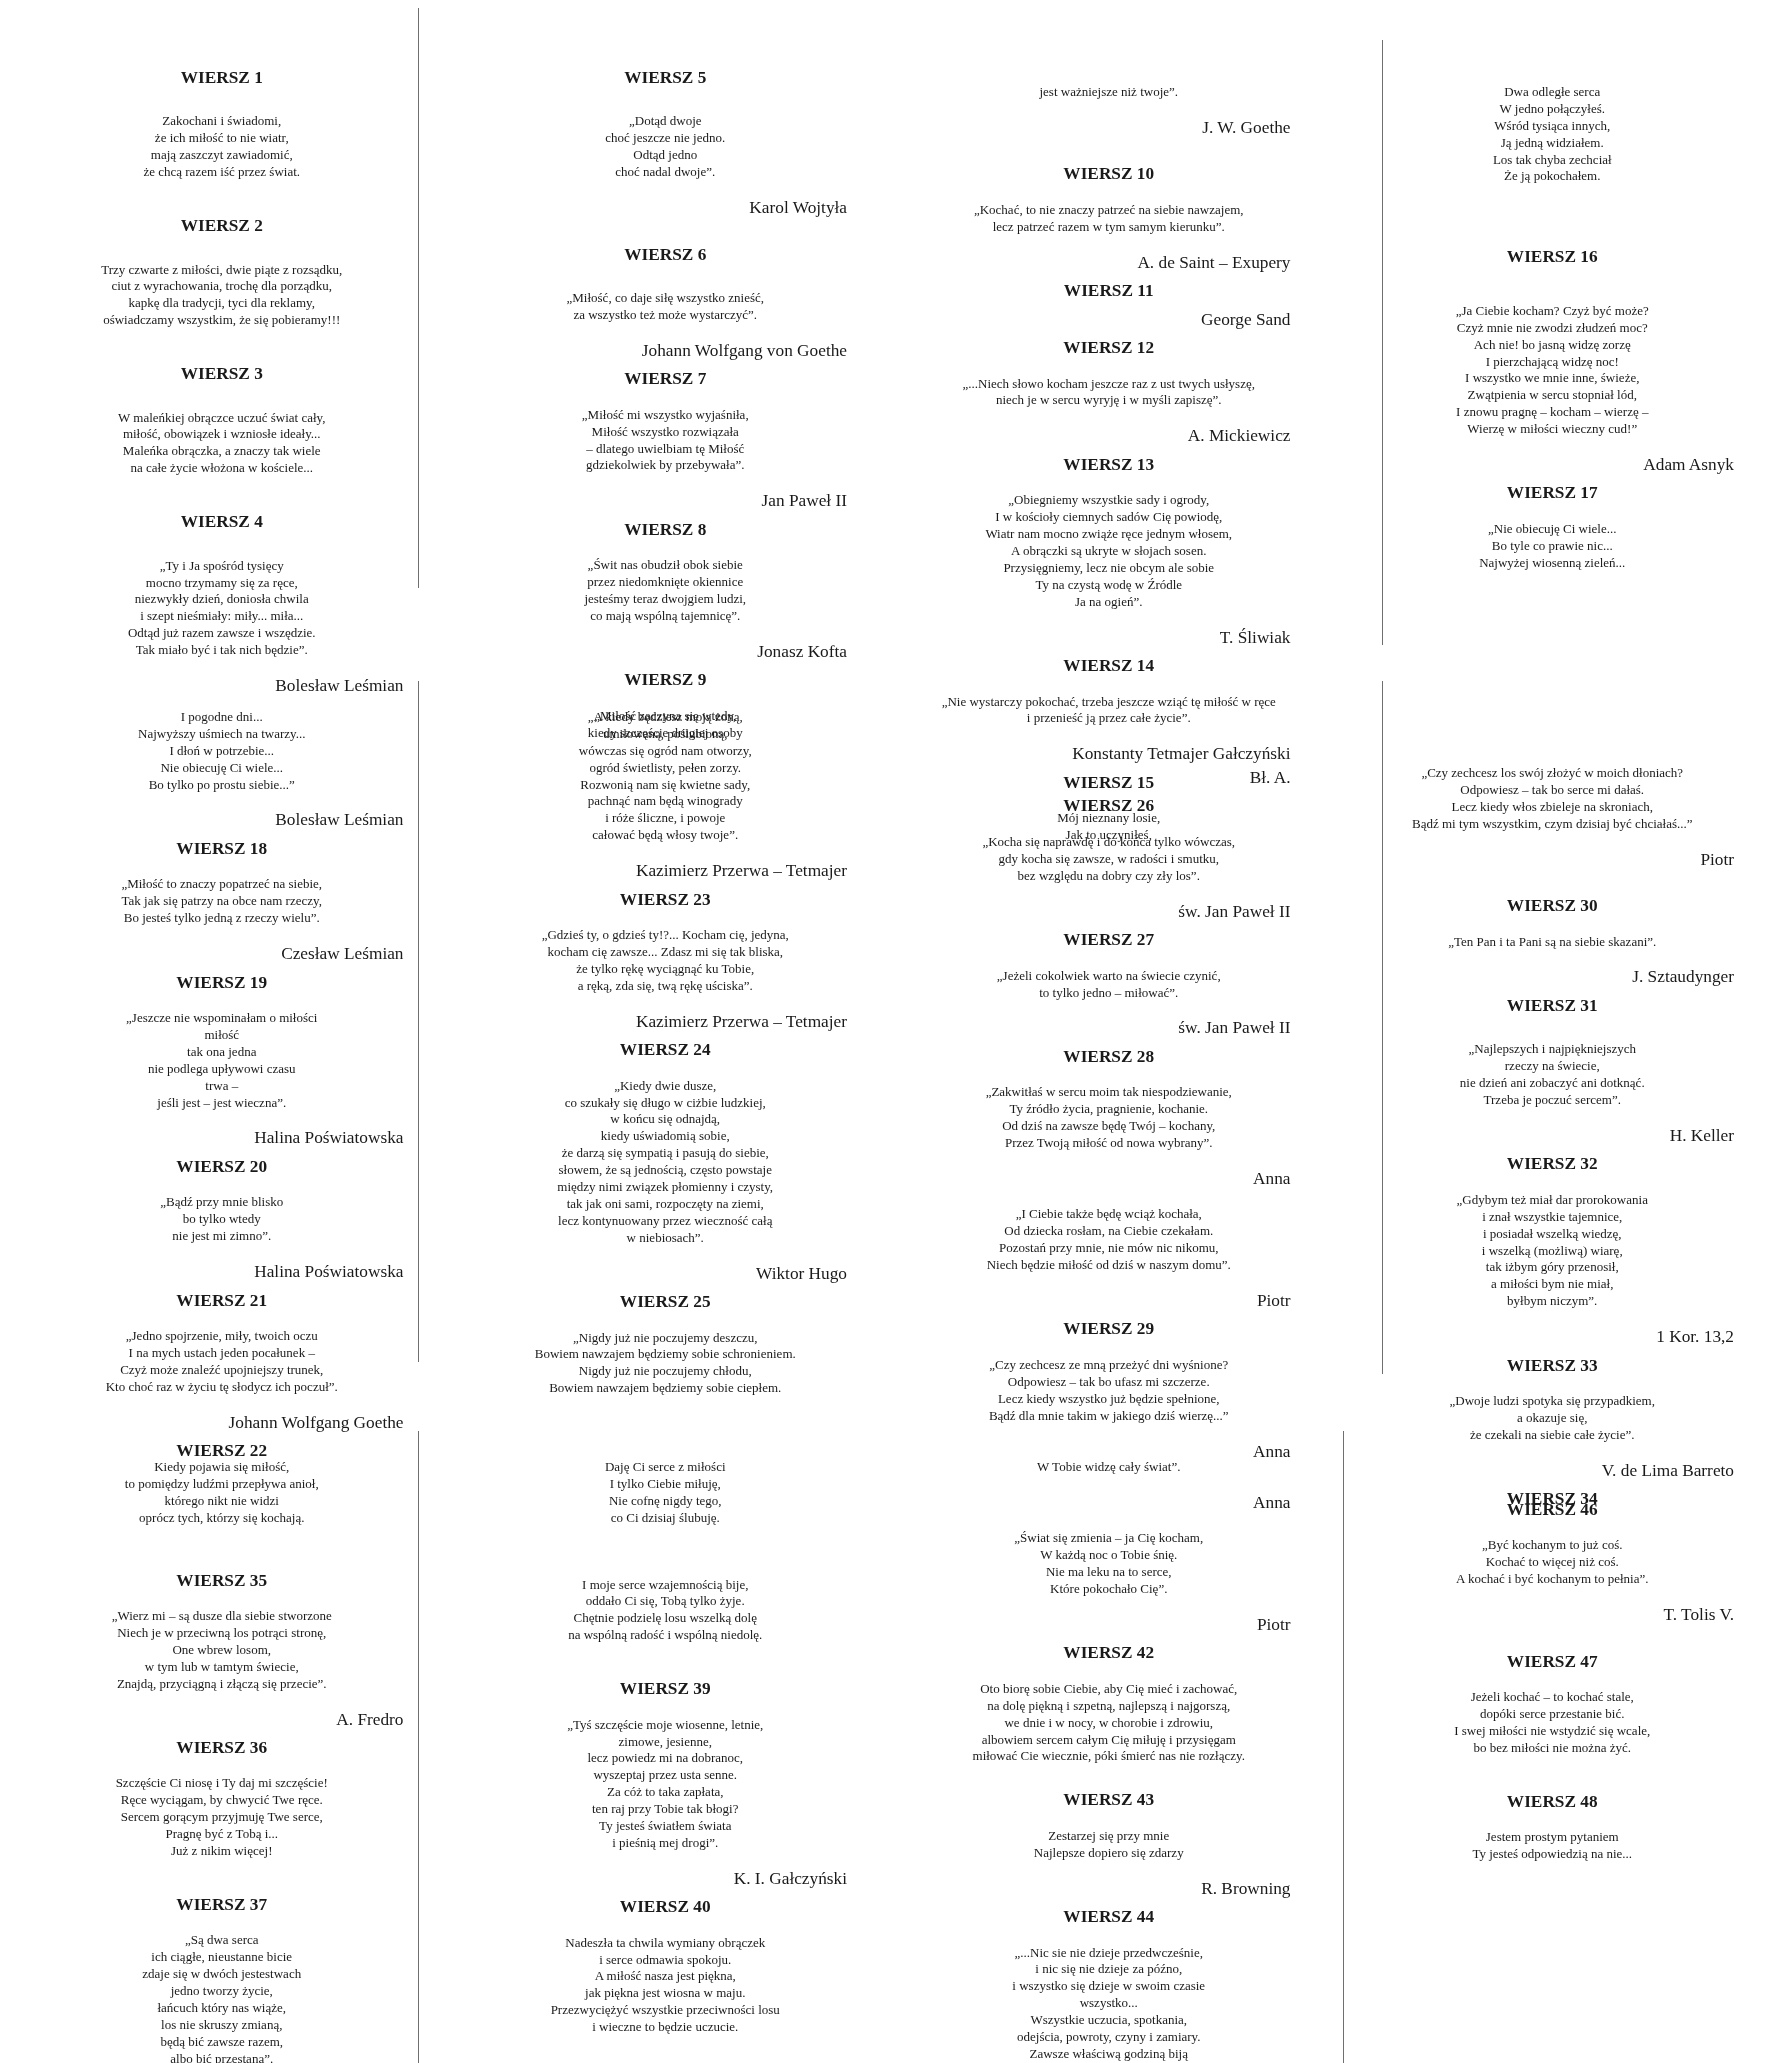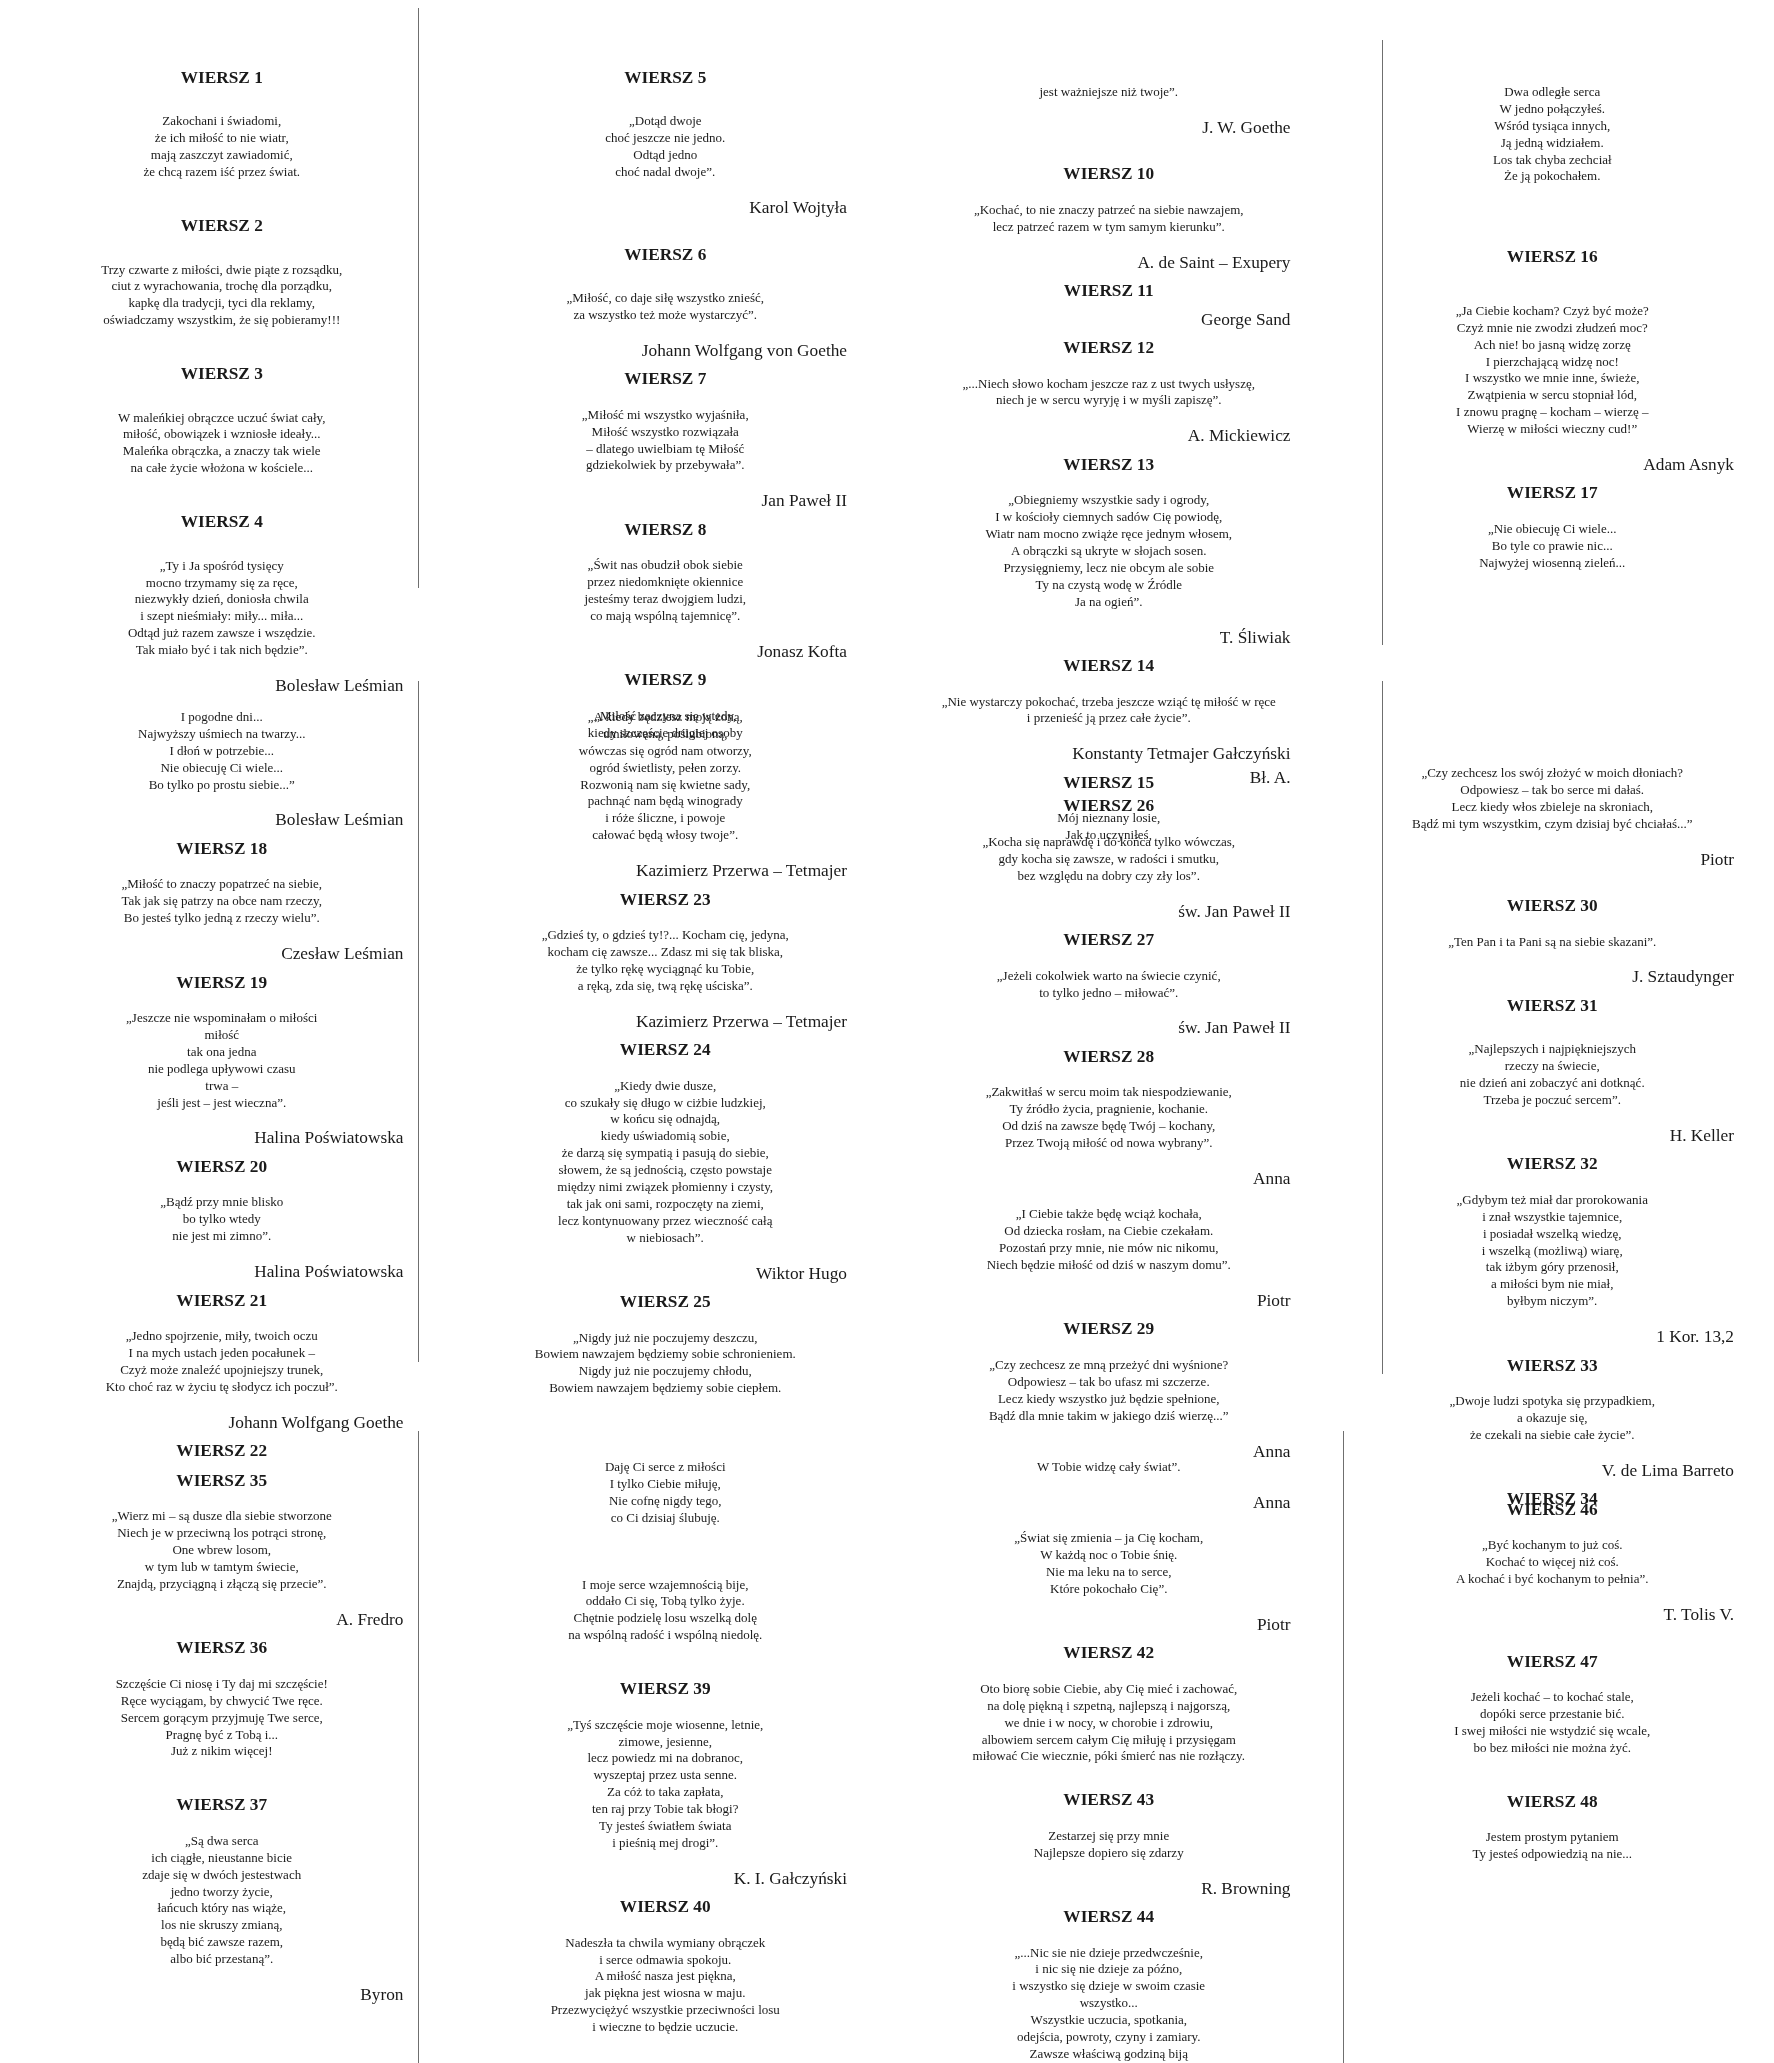--- a/index.html
+++ b/index.html
@@ -340,20 +340,24 @@
       <div class="author">V. de Lima Barreto</div>
       <div class="poem-title">WIERSZ 34</div>
     </div>
   </div>
 
   <div class="band band-3">
     <div class="rule" style="left: 418px; top: 0px; height: 633px;"></div>
     <div class="rule" style="left: 1343px; top: 0px; height: 633px;"></div>
 
     <div class="col">
+      <div class="poem-body">Kiedy pojawia się miłość,
+to pomiędzy ludźmi przepływa anioł,
+którego nikt nie widzi
+oprócz tych, którzy się kochają.</div>
       <div class="gap-l"></div>
       <div class="poem-title">WIERSZ 35</div>
       <div class="poem-body">„Wierz mi – są dusze dla siebie stworzone
 Niech je w przeciwną los potrąci stronę,
 One wbrew losom,
 w tym lub w tamtym świecie,
 Znajdą, przyciągną i złączą się przecie”.</div>
       <div class="author">A. Fredro</div>
       <div class="poem-title">WIERSZ 36</div>
       <div class="poem-body">Szczęście Ci niosę i Ty daj mi szczęście!

